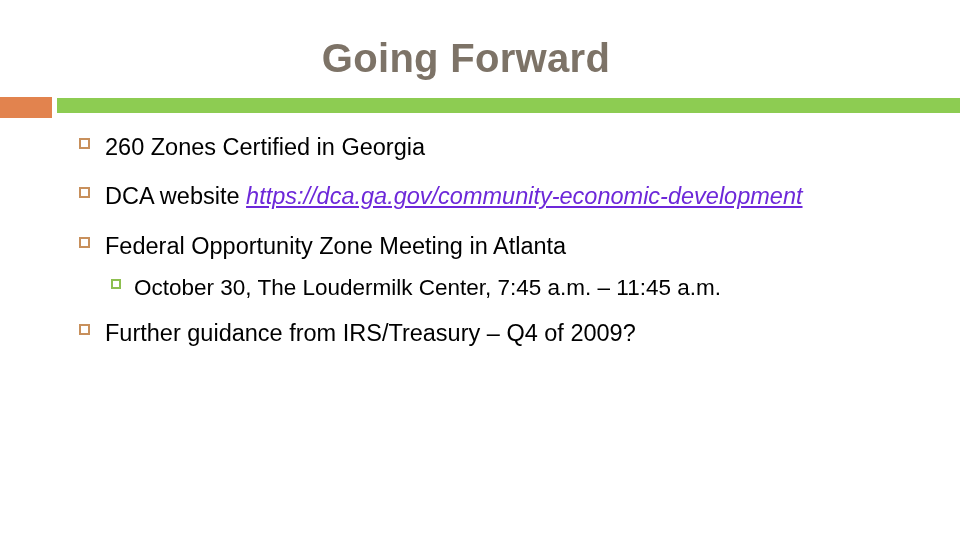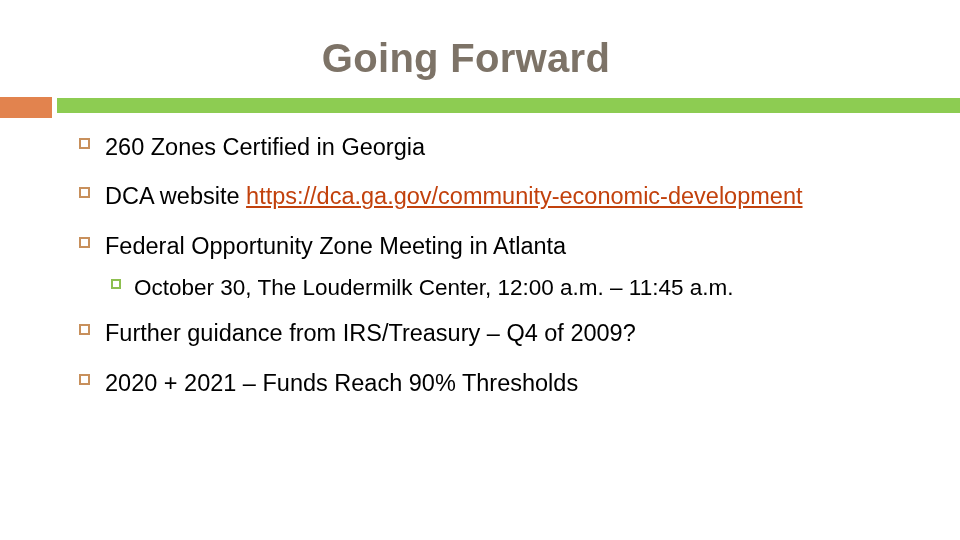--- a/index.html
+++ b/index.html
@@ -94,23 +94,24 @@
     left: 111px;
     top: 6px;
     width: 10px;
     height: 10px;
     box-sizing: border-box;
     border: 2px solid #8dbf4f;
     background: transparent;
   }
 
   .hyperlink {
-    color: #c2410c;
+    color: #6d28d9;
     text-decoration: underline;
     text-underline-offset: 2px;
+    font-style: italic;
   }
 
   .nowrap { white-space: nowrap; }
 </style>
 </head>
 <body>
 
 <div class="slide-title">Going Forward</div>
 
 <div class="rule-accent"></div>
@@ -129,27 +130,23 @@
     <span>DCA website </span><a class="hyperlink" href="#">https://dca.ga.gov/community-economic-development</a>
   </div>
 
   <div class="bullet-row tight">
     <span class="bullet-marker"></span>
     <span>Federal Opportunity Zone Meeting in Atlanta</span>
   </div>
 
   <div class="sub-row">
     <span class="sub-marker"></span>
-    <span class="nowrap">October 30, The Loudermilk Center, 12:00 a.m. – 11:45 a.m.</span>
+    <span class="nowrap">October 30, The Loudermilk Center, 7:45 a.m. – 11:45 a.m.</span>
   </div>
 
   <div class="bullet-row">
     <span class="bullet-marker"></span>
     <span>Further guidance from IRS/Treasury – Q4 of 2009?</span>
   </div>
 
 
-  <div class="bullet-row">
-    <span class="bullet-marker"></span>
-    <span>2020 + 2021 – Funds Reach 90% Thresholds</span>
-  </div>
 
 </div>
 
 </body></html>

